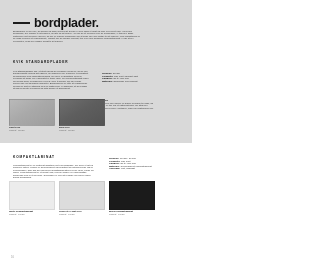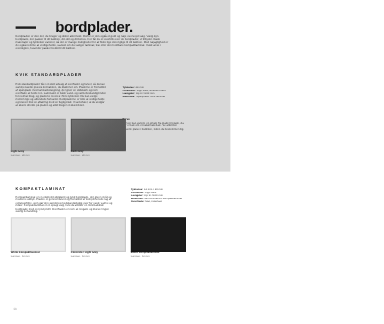--- a/index.html
+++ b/index.html
@@ -9,21 +9,21 @@
     font-family:"Liberation Sans",sans-serif;
     color:#2b2b2b;
     -webkit-font-smoothing:antialiased;
   }
   .page{position:relative;width:192px;height:270px;background:#ffffff;}
 
   
   .band{position:absolute;left:0;top:0;width:192px;height:143px;background:#d9d9d9;}
 
   
-  .title-row{position:absolute;left:13px;top:17px;display:flex;align-items:center;gap:16px;}
+  .title-row{position:absolute;left:13px;top:17px;display:flex;align-items:center;gap:4px;}
   .rule{width:17px;height:1.6px;background:#1d1d1d;display:block;}
   .title{font-size:12.5px;font-weight:700;letter-spacing:-0.3px;color:#141414;line-height:1;}
 
   
   .intro{position:absolute;left:13px;top:30px;width:129px;
     font-size:2.35px;line-height:2.45px;color:#3a3a3a;text-align:left;letter-spacing:0.02px;}
 
   
   .sec-head{font-size:3.2px;font-weight:700;letter-spacing:0.85px;color:#141414;text-transform:uppercase;}
   #sec1-head{position:absolute;left:13px;top:60px;}

